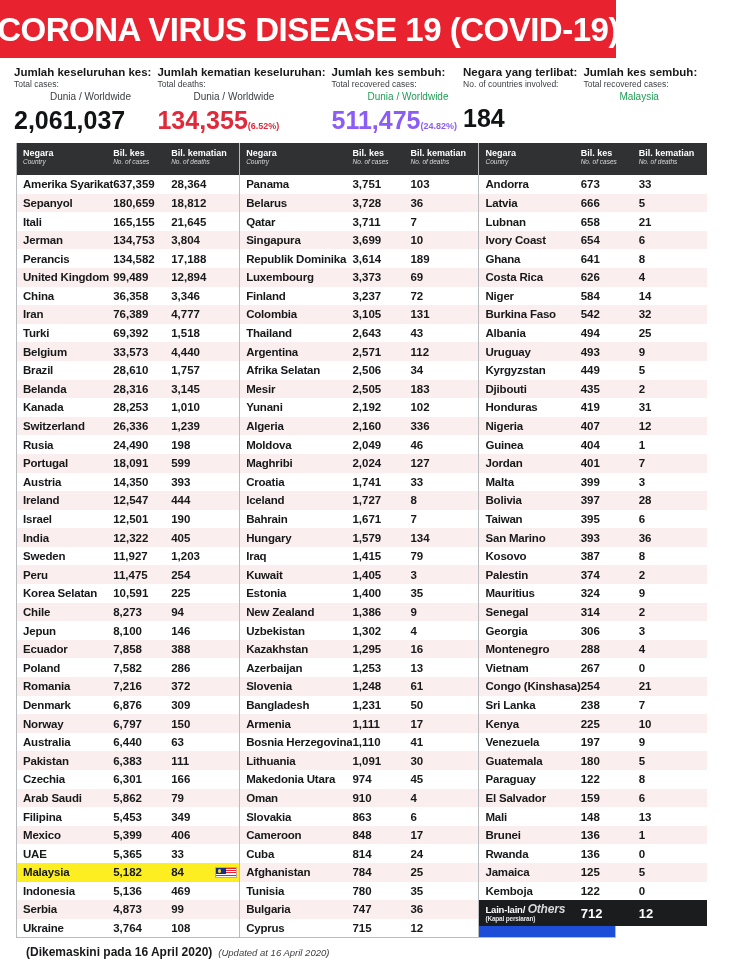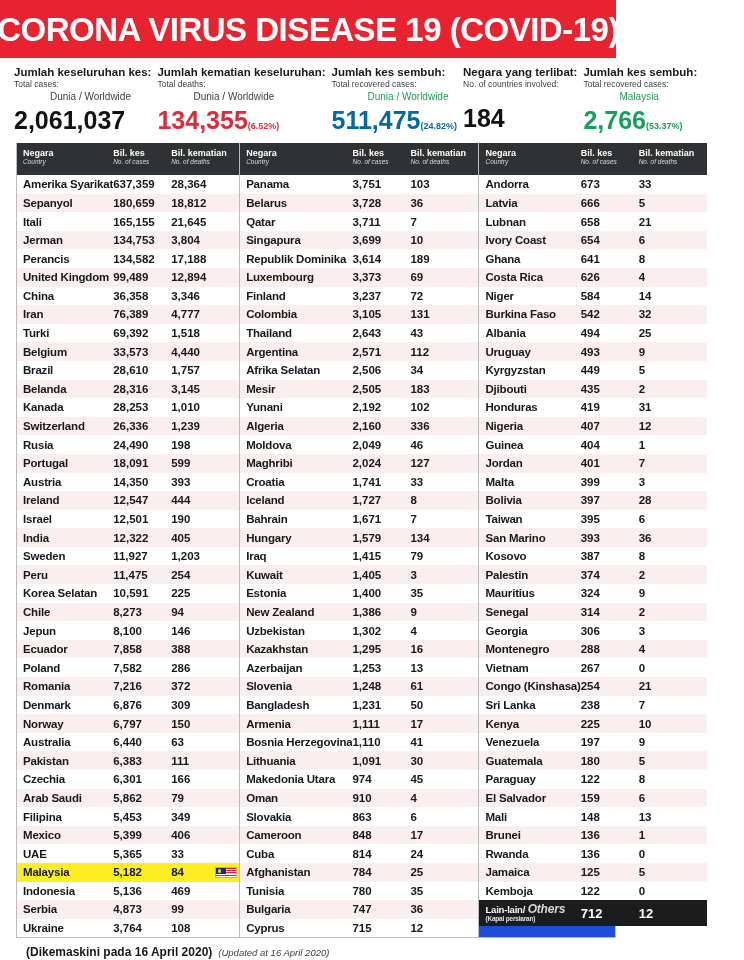--- a/index.html
+++ b/index.html
@@ -209,33 +209,32 @@
       <div class="stat s1">
         <div class="stat-title">Jumlah kematian keseluruhan:</div>
         <div class="stat-sub">Total deaths:</div>
         <div class="stat-scope scope-dark" style="min-height: 11px;">Dunia / Worldwide</div>
         <div class="stat-value" style="color: rgb(224, 41, 58);"><span>134,355</span><span class="stat-pct">(6.52%)</span></div>
       </div>
       <div class="stat s2">
         <div class="stat-title">Jumlah kes sembuh:</div>
         <div class="stat-sub">Total recovered cases:</div>
         <div class="stat-scope scope-green" style="min-height: 11px;">Dunia / Worldwide</div>
-        <div class="stat-value" style="color: #0369a1;"><span>511,475</span><span class="stat-pct">(24.82%)</span></div>
+        <div class="stat-value" style="color: #8b5cf6;"><span>511,475</span><span class="stat-pct">(24.82%)</span></div>
       </div>
       <div class="stat s3">
         <div class="stat-title">Negara yang terlibat:</div>
         <div class="stat-sub">No. of countries involved:</div>
         <div class="stat-scope scope-dark" style="min-height: 11px;"></div>
         <div class="stat-value" style="color: rgb(17, 19, 21);"><span>184</span></div>
       </div>
       <div class="stat s4">
         <div class="stat-title">Jumlah kes sembuh:</div>
         <div class="stat-sub">Total recovered cases:</div>
         <div class="stat-scope scope-green" style="min-height: 11px;">Malaysia</div>
-        <div class="stat-value" style="color: rgb(23, 160, 90);"><span>2,766</span><span class="stat-pct">(53.37%)</span></div>
       </div>
     </div>
 
   <div class="table-wrap" id="table-root">
       <div class="col-block">
         <div class="thead">
           <div class="th th-country">
             <div class="th-main">Negara</div>
             <div class="th-sub">Country</div>
           </div>

